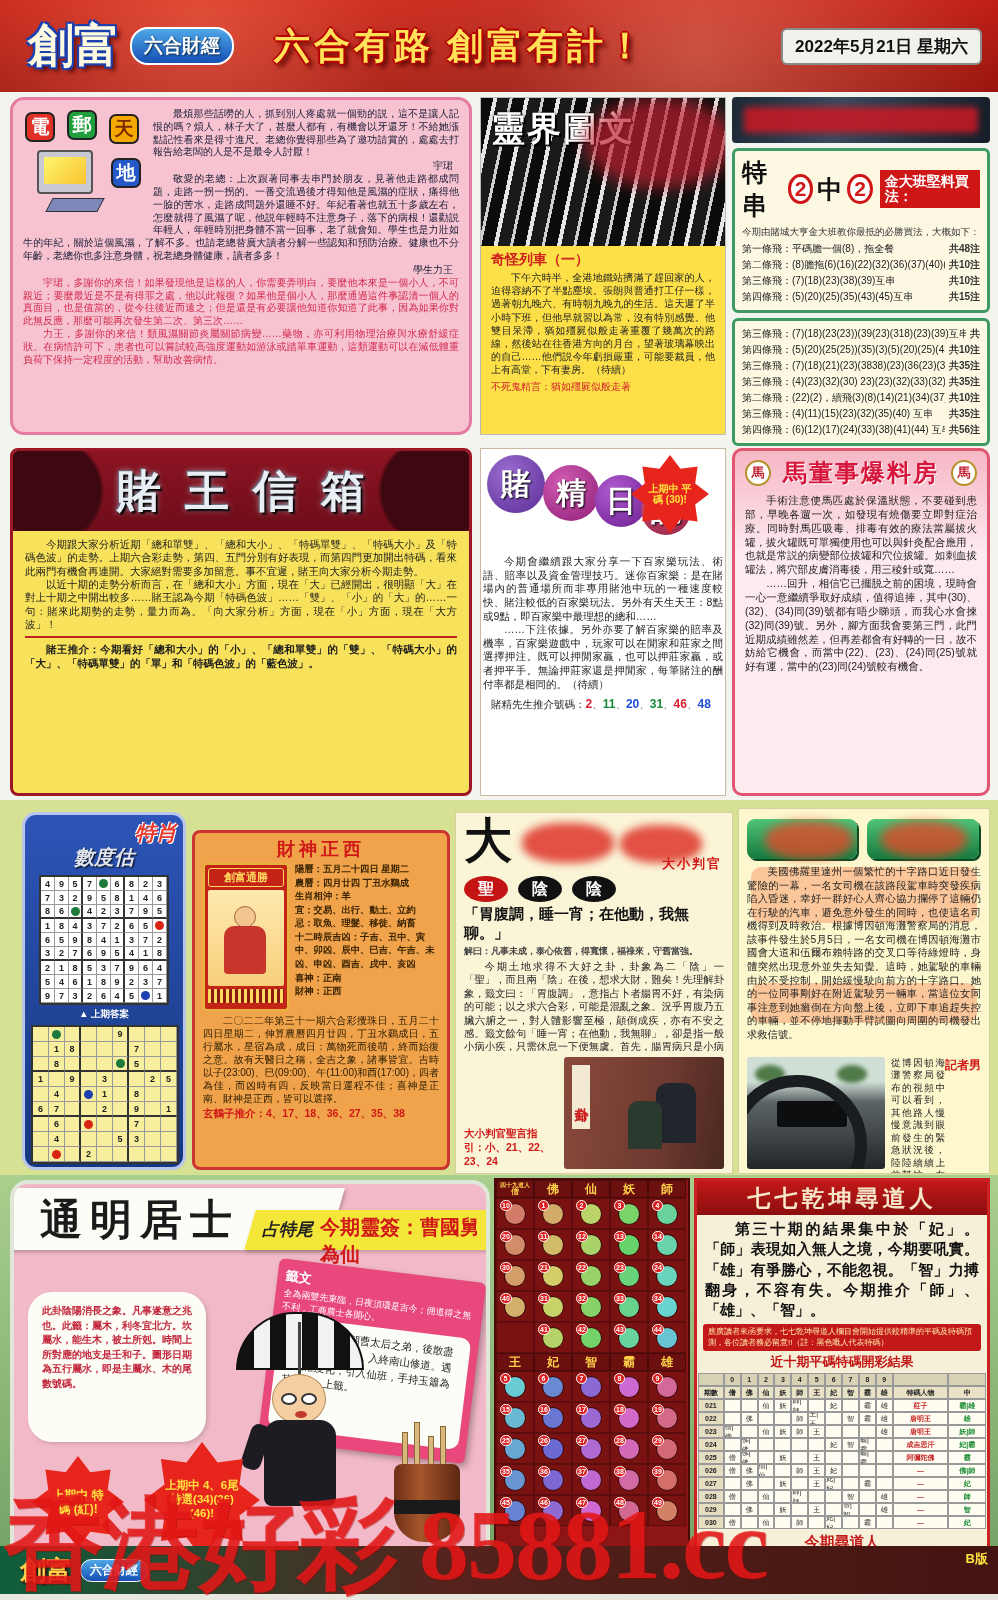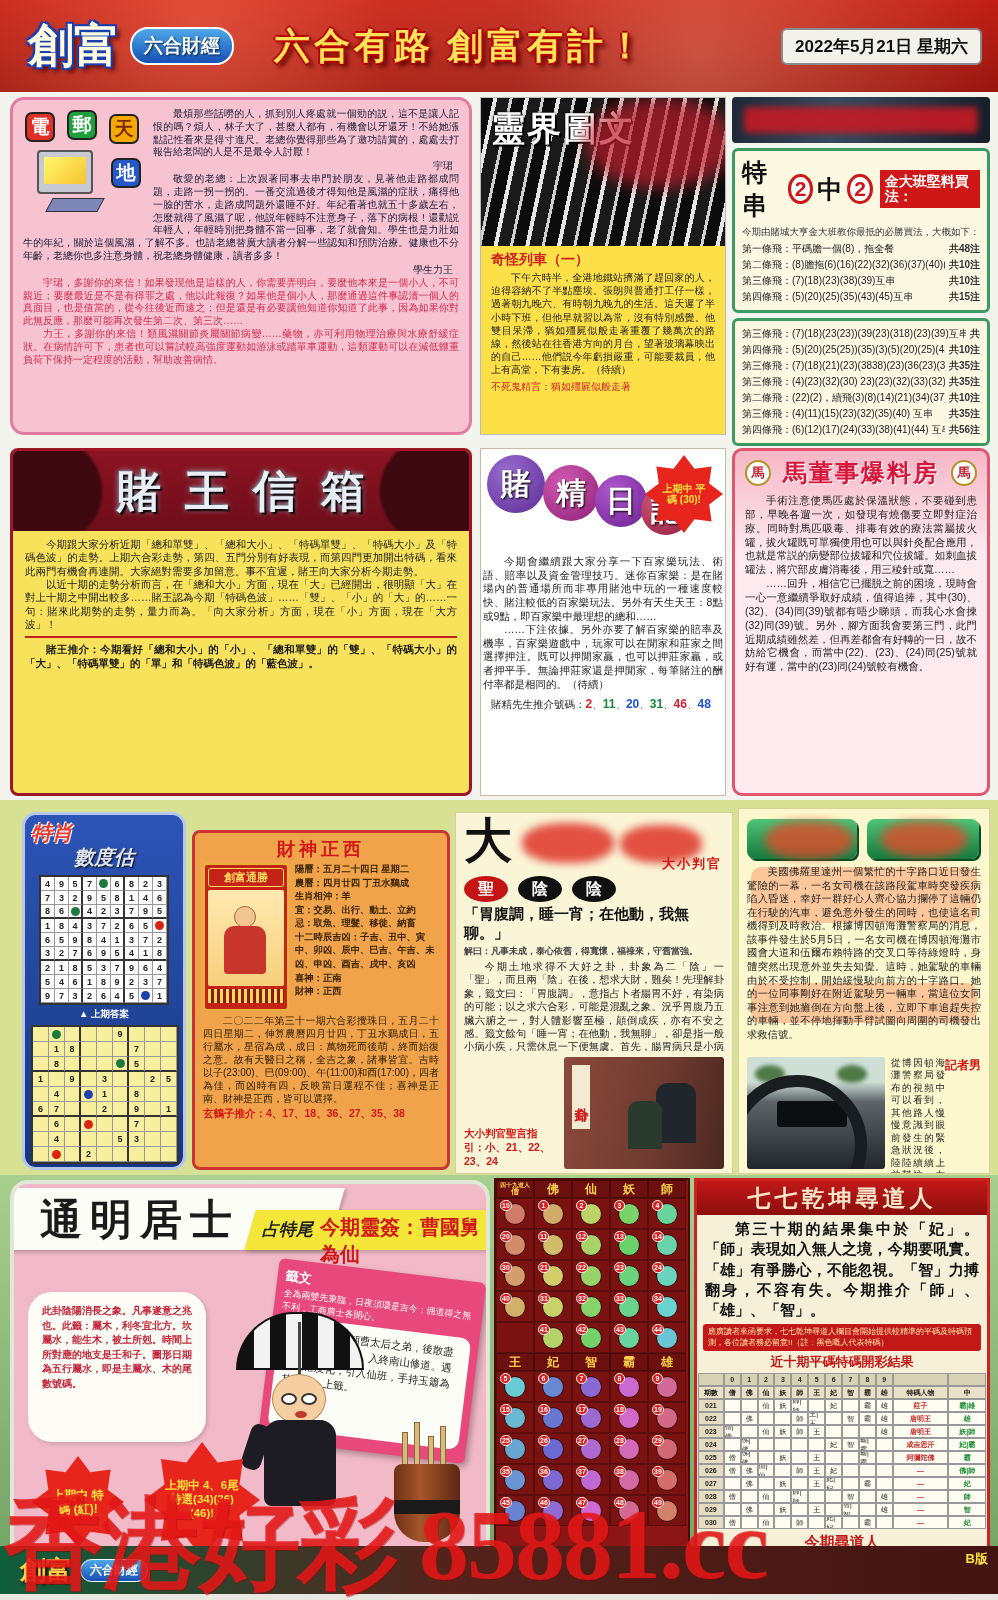--- a/index.html
+++ b/index.html
@@ -66,37 +66,37 @@
 
 #diary{left:480px;top:448px;width:246px;height:348px;background:#fff;border:1px solid #c9b9a5;overflow:hidden}
 #diary-head{position:relative;height:104px}
 .balloon{position:absolute;border-radius:50%;color:#fff;font-weight:bold;display:flex;align-items:center;justify-content:center;font-size:30px;text-shadow:1px 1px 2px #000}
 #bal1{left:6px;top:6px;width:58px;height:58px;background:radial-gradient(circle at 35% 30%,#9a6bd0,#5b2d96)}
 #bal2{left:62px;top:16px;width:56px;height:56px;background:radial-gradient(circle at 35% 30%,#d05ab0,#8f1f78)}
 #bal3{left:114px;top:26px;width:52px;height:52px;background:radial-gradient(circle at 35% 30%,#b05ad0,#6b1f8f)}
 #bal4{left:160px;top:36px;width:50px;height:50px;background:radial-gradient(circle at 35% 30%,#d0567c,#94203e)}
 .burst{position:absolute;background:#e8251d;color:#ffe23d;font-weight:bold;display:flex;align-items:center;justify-content:center;text-align:center;
  clip-path:polygon(100% 50%,82.3% 63.4%,85.4% 85.4%,63.4% 82.3%,50% 100%,36.6% 82.3%,14.6% 85.4%,17.7% 63.4%,0% 50%,17.7% 36.6%,14.6% 14.6%,36.6% 17.7%,50% 0%,63.4% 17.7%,85.4% 14.6%,82.3% 36.6%)}
-#diary-burst{right:2px;top:6px;width:78px;height:78px;font-size:10px;line-height:1.15;padding:14px}
+#diary-burst{right:16px;top:6px;width:78px;height:78px;font-size:10px;line-height:1.15;padding:14px}
 #diary-body{padding:2px 2px;font-size:10.5px;line-height:1.3;color:#222;text-align:justify}
 #diary-body p{text-indent:2em}
 #diary-reco{padding:4px 10px;font-size:10.5px;color:#222}
 .dn{font-weight:bold;font-size:12px}
 .dn.red{color:#d81e2c}.dn.blue{color:#1e4fd8}.dn.green{color:#168a3a}
 .dsep{color:#555}
 
 #ma{left:732px;top:448px;width:258px;height:348px;background:linear-gradient(#f6b7c6,#fdeaef 30%);border:3px solid #e05570;border-radius:10px;overflow:hidden;padding:6px 10px}
 #ma-titlerow{display:flex;align-items:center;justify-content:space-between}
 .ma-medal{width:26px;height:26px;border-radius:50%;background:#fff;border:2px solid #b5912a;color:#c02030;font-size:13px;font-weight:bold;display:flex;align-items:center;justify-content:center}
 #ma-title{color:#d6173c;font-size:24px;font-weight:bold;letter-spacing:2px;text-shadow:1px 1px 0 #fff}
 #ma-body{margin-top:5px;font-size:10.5px;line-height:1.32;color:#222;text-align:justify}
 #ma-body p{text-indent:2em}
 
 #sudoku{left:22px;top:812px;width:164px;height:358px;background:linear-gradient(#2d55b8,#16377f);border-radius:14px;border:3px solid #b8c6ef;padding:4px 6px;overflow:hidden}
-#sud-t1{font-family:"Liberation Serif",serif;font-size:21px;font-weight:bold;font-style:italic;color:#e93a2e;text-shadow:1px 1px 0 #fff,-1px -1px 0 #fff;text-align:left}
+#sud-t1{font-family:"Liberation Serif",serif;font-size:21px;font-weight:bold;font-style:italic;color:#e93a2e;text-shadow:1px 1px 0 #fff,-1px -1px 0 #fff;text-align:right}
 #sud-t2{font-family:"Liberation Serif",serif;font-size:20px;font-weight:bold;font-style:italic;color:#dfe4ee;text-shadow:1px 1px 2px #000;text-align:center;margin-top:-3px}
 .sgrid{margin:4px auto 0;border:2px solid #333;width:max-content;background:#fff}
 .srow{display:flex}
 .scell{width:14px;height:14px;border-right:1px solid #999;border-bottom:1px solid #999;font-size:9px;font-weight:bold;color:#222;display:flex;align-items:center;justify-content:center;position:relative}
 .puz .scell{width:16px;height:15px;background:#f7ef9e}
 .scell.bR{border-right:2px solid #333}
 .scell.bB{border-bottom:2px solid #333}
 .dot{width:9px;height:9px;border-radius:50%;display:block}
 .dot.G{background:#1d7a3c}.dot.R{background:#d92414}.dot.B{background:#1e3fae}
 #sud-label{color:#fff;font-size:9.5px;font-weight:bold;text-align:center;margin:3px 0}

